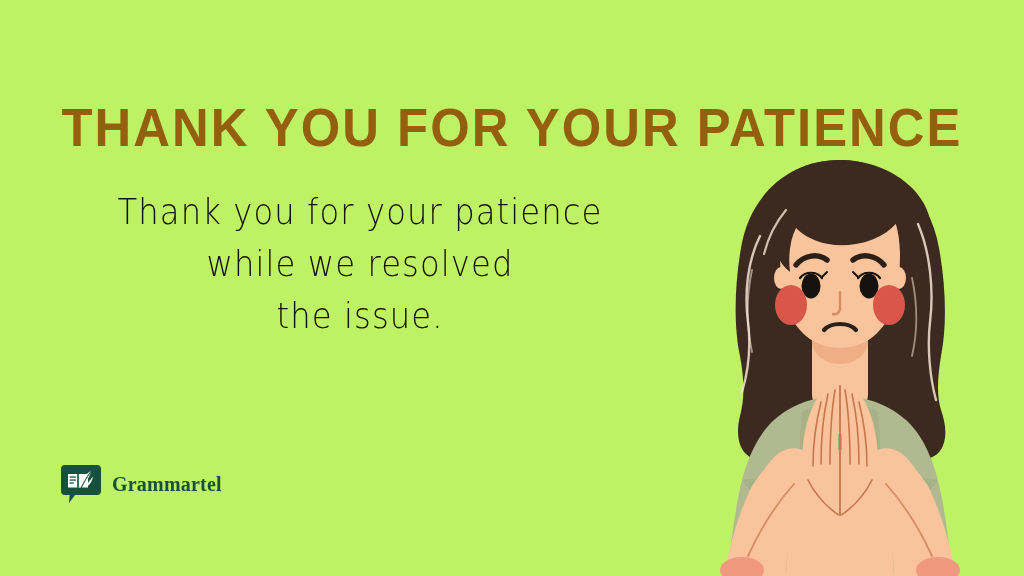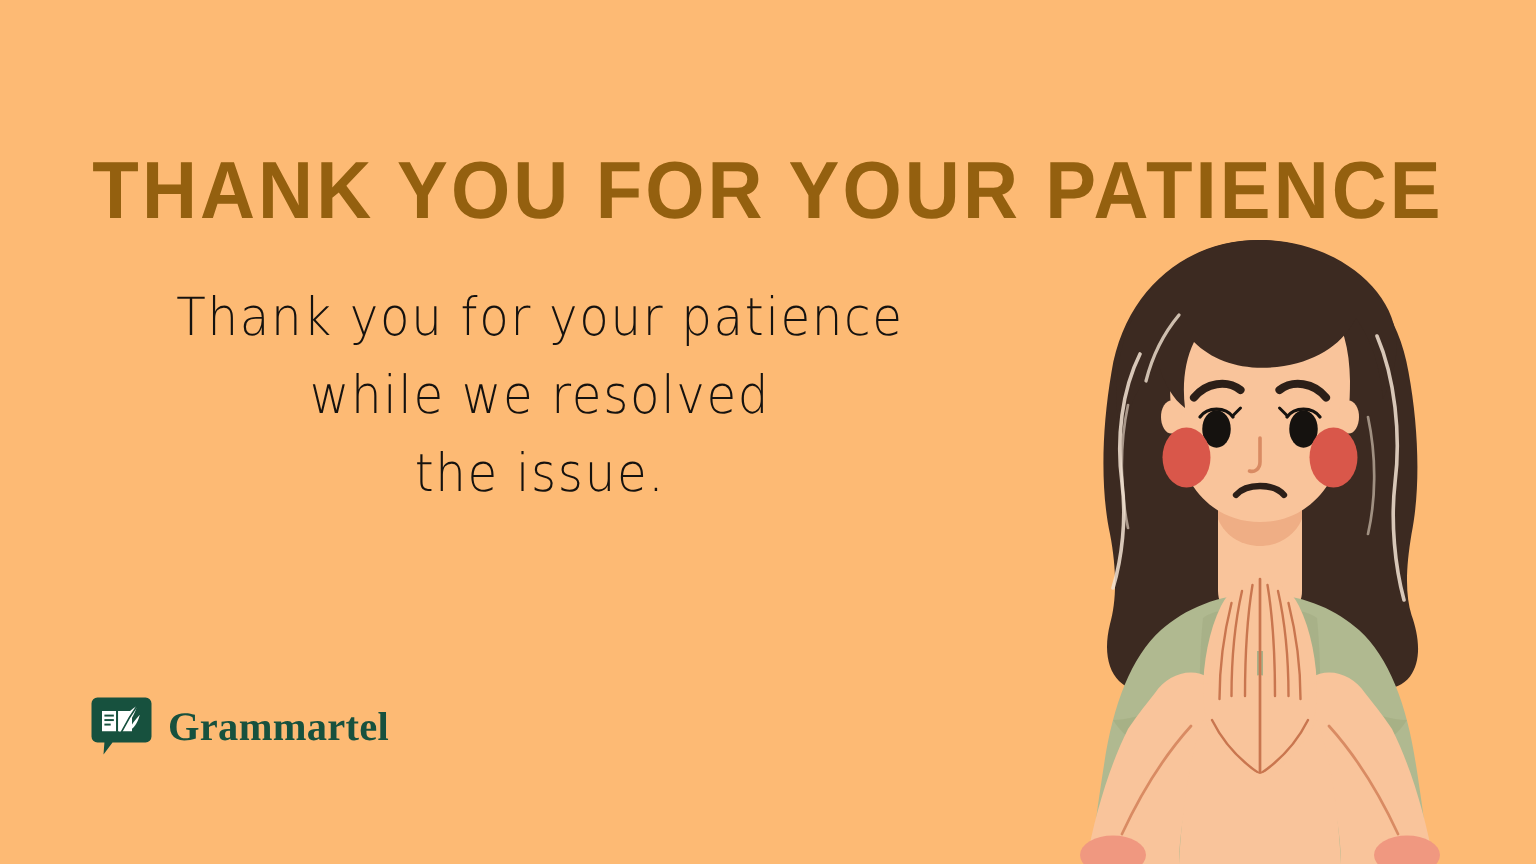--- a/index.html
+++ b/index.html
@@ -9,21 +9,21 @@
   body {
     width: 1024px;
     height: 576px;
     overflow: hidden;
     font-family: "DejaVu Sans", sans-serif;
   }
   #slide {
     position: relative;
     width: 1024px;
     height: 576px;
-    background: #fdba74;
+    background: #bef264;
     overflow: hidden;
   }
 
   
   #headline {
     position: absolute;
     left: 0;
     top: 62px;
     width: 1024px;
     text-align: center;
@@ -67,21 +67,21 @@
   }
   #logo-mark {
     position: relative;
     width: 42px;
     height: 42px;
     flex: 0 0 auto;
   }
   #logo-text {
     font-family: "Liberation Serif", serif;
     font-weight: bold;
-    font-size: 27px;
+    font-size: 20px;
     letter-spacing: 0.2px;
     color: #17513E;
     line-height: 1;
   }
 
   
   #illustration {
     position: absolute;
     left: 690px;
     top: 150px;

